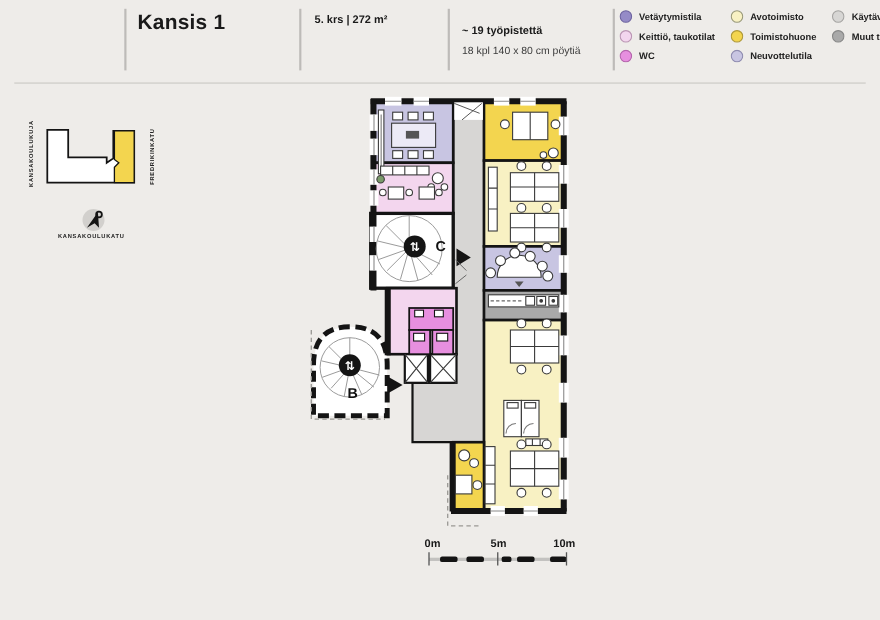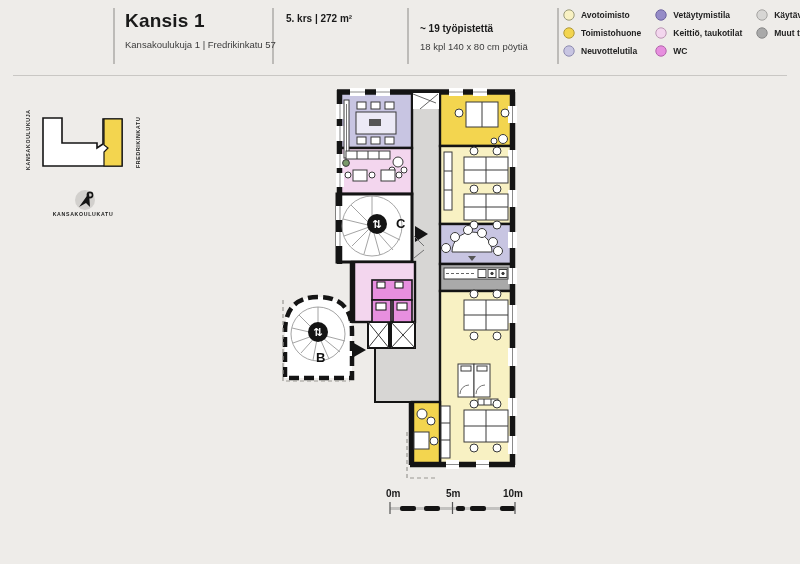--- a/index.html
+++ b/index.html
@@ -27,72 +27,71 @@
 
 <div class="vsep" style="left:113px"></div>
 <div class="vsep" style="left:272px"></div>
 <div class="vsep" style="left:407px"></div>
 <div class="vsep" style="left:557px"></div>
 <div class="hline"></div>
 
 <div class="abs" style="left:125px;top:10px;">
   <div class="h-title">Kansis 1</div>
   <div class="h-sub">
-    <div>Kansakoulukuja 1 | Fredrikinkatu 57</div>
   </div>
 </div>
 
 <div class="abs" style="left:286px;top:13px;">
   <div class="h-bold-sm">5. krs | 272 m²</div>
 </div>
 
 <div class="abs" style="left:420px;top:23px;">
   <div class="h-bold-sm">~ 19 työpistettä</div>
   <div class="h-sub">18 kpl 140 x 80 cm pöytiä</div>
 </div>
 
 <div class="legend">
   <div class="legend-col">
     <div class="legend-item">
       <svg width="12" height="12">
-          <circle cx="6" cy="6" r="5.2" stroke="#9a9a7a" stroke-width="1" fill="#f8f1c3"></circle>
-        </svg>
-      <span class="legend-label">Avotoimisto</span>
-    </div>
-    <div class="legend-item">
-      <svg width="12" height="12">
-          <circle cx="6" cy="6" r="5.2" stroke="#b09a3a" stroke-width="1" fill="#f3d54f"></circle>
-        </svg>
-      <span class="legend-label">Toimistohuone</span>
-    </div>
-    <div class="legend-item">
-      <svg width="12" height="12">
-          <circle cx="6" cy="6" r="5.2" stroke="#8f8cb0" stroke-width="1" fill="#c8c5e2"></circle>
-        </svg>
-      <span class="legend-label">Neuvottelutila</span>
+          <circle cx="6" cy="6" r="5.2" stroke="#6e64a0" stroke-width="1" fill="#958bc7"></circle>
+        </svg>
+      <span class="legend-label">Vetäytymistila</span>
+    </div>
+    <div class="legend-item">
+      <svg width="12" height="12">
+          <circle cx="6" cy="6" r="5.2" stroke="#bb96b4" stroke-width="1" fill="#f3d6ee"></circle>
+        </svg>
+      <span class="legend-label">Keittiö, taukotilat</span>
+    </div>
+    <div class="legend-item">
+      <svg width="12" height="12">
+          <circle cx="6" cy="6" r="5.2" stroke="#b465ac" stroke-width="1" fill="#e78fdf"></circle>
+        </svg>
+      <span class="legend-label">WC</span>
     </div>
   </div>
   <div class="legend-col">
     <div class="legend-item">
       <svg width="12" height="12">
-          <circle cx="6" cy="6" r="5.2" stroke="#6e64a0" stroke-width="1" fill="#958bc7"></circle>
-        </svg>
-      <span class="legend-label">Vetäytymistila</span>
-    </div>
-    <div class="legend-item">
-      <svg width="12" height="12">
-          <circle cx="6" cy="6" r="5.2" stroke="#bb96b4" stroke-width="1" fill="#f3d6ee"></circle>
-        </svg>
-      <span class="legend-label">Keittiö, taukotilat</span>
-    </div>
-    <div class="legend-item">
-      <svg width="12" height="12">
-          <circle cx="6" cy="6" r="5.2" stroke="#b465ac" stroke-width="1" fill="#e78fdf"></circle>
-        </svg>
-      <span class="legend-label">WC</span>
+          <circle cx="6" cy="6" r="5.2" stroke="#9a9a7a" stroke-width="1" fill="#f8f1c3"></circle>
+        </svg>
+      <span class="legend-label">Avotoimisto</span>
+    </div>
+    <div class="legend-item">
+      <svg width="12" height="12">
+          <circle cx="6" cy="6" r="5.2" stroke="#b09a3a" stroke-width="1" fill="#f3d54f"></circle>
+        </svg>
+      <span class="legend-label">Toimistohuone</span>
+    </div>
+    <div class="legend-item">
+      <svg width="12" height="12">
+          <circle cx="6" cy="6" r="5.2" stroke="#8f8cb0" stroke-width="1" fill="#c8c5e2"></circle>
+        </svg>
+      <span class="legend-label">Neuvottelutila</span>
     </div>
   </div>
   <div class="legend-col">
     <div class="legend-item">
       <svg width="12" height="12">
           <circle cx="6" cy="6" r="5.2" stroke="#a5a4a2" stroke-width="1" fill="#d7d6d4"></circle>
         </svg>
       <span class="legend-label">Käytävät</span>
     </div>
     <div class="legend-item">

